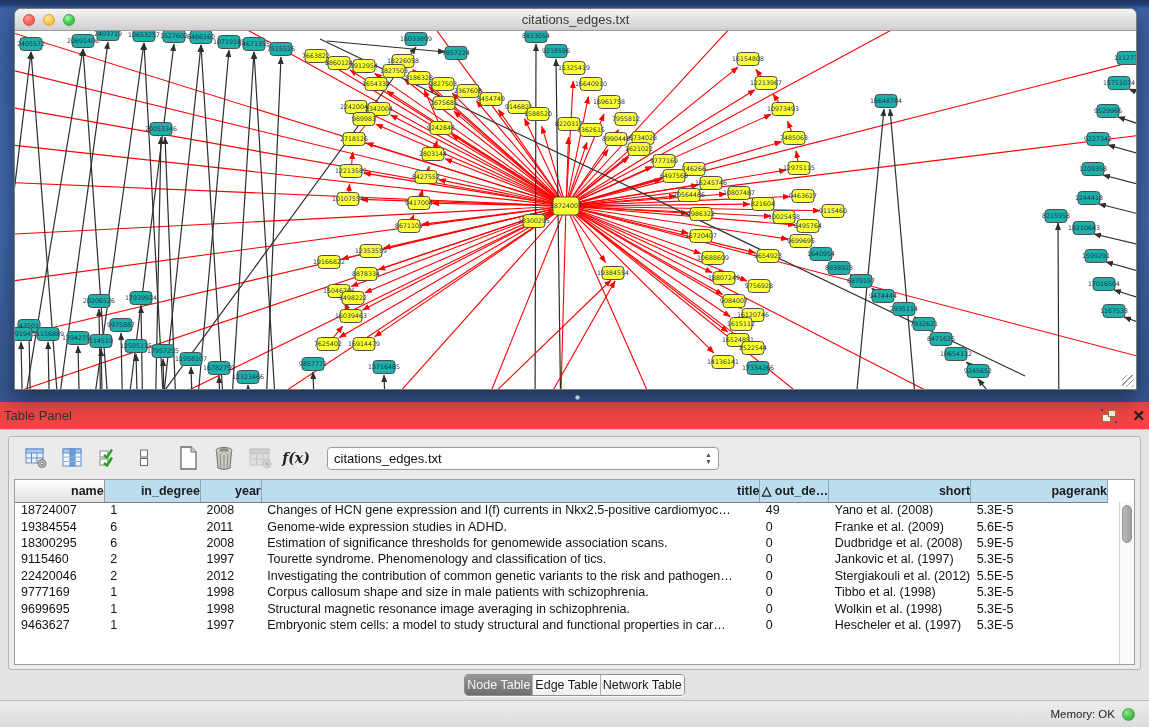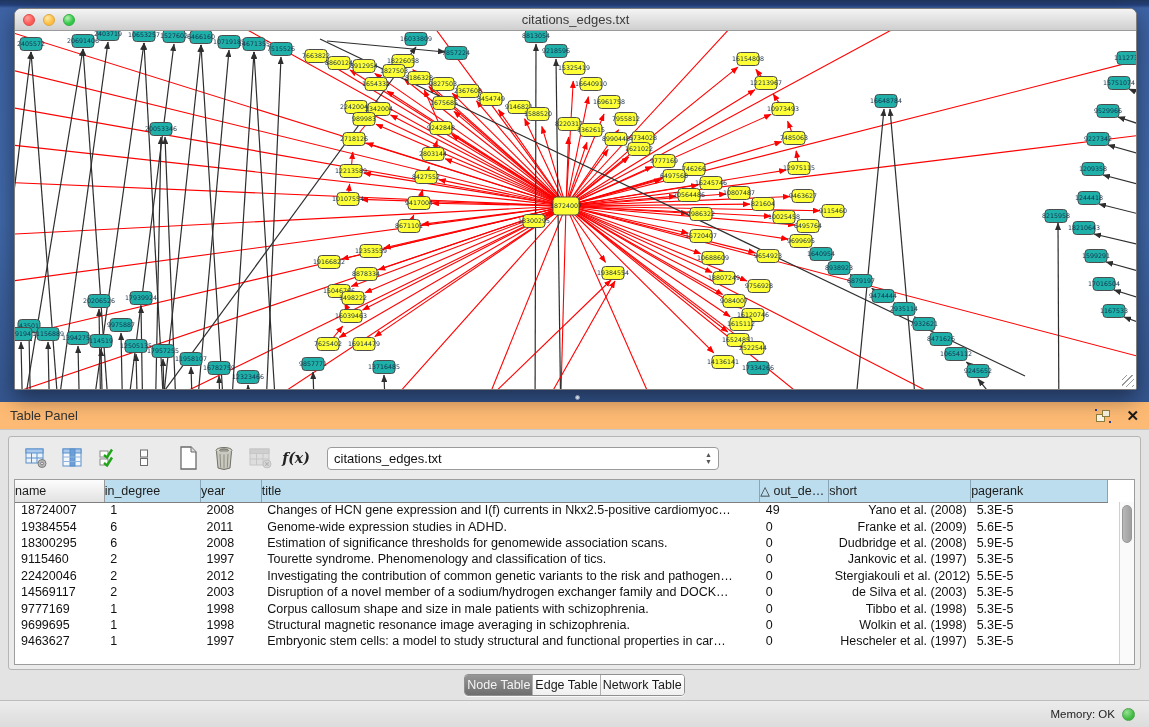--- a/index.html
+++ b/index.html
@@ -20,22 +20,22 @@
   .tl.grn { background:radial-gradient(circle at 35% 30%,#b8f0b2,#34c84a 60%); border:1px solid #2fae41; }
   .wtitle { position:absolute; left:0; right:0; text-align:center; font-size:13px; color:#3a3a3a; }
   .canvas-svg { display:block; width:1121px; height:358px; background:#fff; }
   .resize-grip { position:absolute; right:2px; bottom:2px; width:12px; height:12px;
     background:repeating-linear-gradient(135deg,transparent 0 3px,#9a9a9a 3px 4px); }
   .splitter-dot { position:absolute; left:50%; bottom:2px; width:5px; height:5px; border-radius:50%;
     background:#cfd6e2; border:1px solid #8795ad; }
 
   
   .table-panel { flex:1; display:flex; flex-direction:column; background:#e3e3e3; }
-  .panel-header { height:28px; flex:none; background:#fdba74; border-bottom:1px solid #c6c6c6;
-    display:flex; align-items:center; padding:0 10px;justify-content:center; }
+  .panel-header { height:28px; flex:none; background:#ef4444; border-bottom:1px solid #c6c6c6;
+    display:flex; align-items:center; padding:0 4px;justify-content:center; }
   .panel-title { font-size:13px; color:#333; flex:1; }
   .float-ico { width:14px; height:12px; position:relative; margin-right:16px; cursor:pointer; }
   .float-ico .sq1 { position:absolute; left:0; bottom:0; width:9px; height:8px; border:1px solid #8a7b3a; background:#f5f2e4; }
   .float-ico .sq2 { position:absolute; right:0; top:0; width:8px; height:7px; border:1px solid #8a7b3a; background:#efeada; }
   .float-ico .dot { position:absolute; width:2px; height:2px; background:#2c3f8f; }
   .close-x { font-size:15px; font-weight:bold; color:#1a1a1a; cursor:pointer; line-height:1; }
 
   .panel-body { flex:1; display:flex; flex-direction:column; margin:6px 8px 0 8px;
     border:1px solid #b5b5b5; border-radius:3px; background:#ebebeb; overflow:hidden; }
   .toolbar { height:42px; flex:none; display:flex; align-items:center; gap:6px; padding:0 12px; }
@@ -44,24 +44,24 @@
   .tbtn.disabled { opacity:.45; cursor:default; }
   .fx { font-family:"DejaVu Serif", serif; font-style:italic; font-weight:bold; font-size:14px; color:#222;text-align:center; }
   .combo { margin-left:10px; width:392px; height:23px; background:#fff; border:1px solid #9a9a9a; border-radius:4px;
     display:flex; align-items:center; padding:0 6px; font-size:13px; color:#111; cursor:pointer; }
   .combo .cval { flex:1; white-space:nowrap; overflow:hidden; }
   .combo .arrows { font-size:7px; color:#555; line-height:7px; text-align:center; }
 
   .table-wrap { flex:1; position:relative; margin:0 5px 4px 5px; border:1px solid #9d9d9d; background:#fff; overflow:hidden; }
   table.grid { border-collapse:collapse; table-layout:fixed; width:1093px; font-size:12.5px; }
   table.grid th { height:22px; background:#bcdded; border-right:1px solid #88a6b5; border-bottom:1px solid #7f7f7f;
-    font-weight:normal; color:#1c1c1c; text-align:left; overflow:hidden; white-space:nowrap; }
+    font-weight:bold; color:#1c1c1c; text-align:right; overflow:hidden; white-space:nowrap; }
   table.grid th.namecol { background:linear-gradient(#fdfdfd,#e2e2e2); border-right:1px solid #9a9a9a; }
   table.grid td { height:16.4px; padding:0 4px 0 6px; color:#111; white-space:nowrap; overflow:hidden; }
-  table.grid td.center { text-align:right; }
+  table.grid td.center { text-align:left; }
   .vscroll { position:absolute; top:22px; right:0; bottom:0; width:15px; background:#fafafa; border-left:1px solid #d0d0d0; }
   .vthumb { position:absolute; top:3px; left:2px; width:10px; height:38px; border-radius:6px;
     background:linear-gradient(90deg,#b8b8b8,#9f9f9f); border:1px solid #979797; }
 
   .tabbar { height:30px; flex:none; display:flex; align-items:center; justify-content:center; }
   .seg { display:inline-flex; border:1px solid #8f8f8f; border-radius:4px; overflow:hidden; background:#fff;
     box-shadow:0 1px 0 rgba(255,255,255,.7); }
   .seg .tab { padding:3px 2px; font-size:12.5px; color:#1a1a1a; background:linear-gradient(#ffffff,#f0f0f0);
     border-right:1px solid #b0b0b0; cursor:pointer; }
   .seg .tab:last-child { border-right:none; }
@@ -920,29 +920,20 @@
               <tr>
                 <td>22420046</td>
                 <td>2</td>
                 <td>2012</td>
                 <td>Investigating the contribution of common genetic variants to the risk and pathogen…</td>
                 <td>0</td>
                 <td class="center">Stergiakouli et al. (2012)</td>
                 <td>5.5E-5</td>
               </tr>
               <tr>
-                <td>14569117</td>
-                <td>2</td>
-                <td>2003</td>
-                <td>Disruption of a novel member of a sodium/hydrogen exchanger family and DOCK…</td>
-                <td>0</td>
-                <td class="center">de Silva et al. (2003)</td>
-                <td>5.3E-5</td>
-              </tr>
-              <tr>
                 <td>9777169</td>
                 <td>1</td>
                 <td>1998</td>
                 <td>Corpus callosum shape and size in male patients with schizophrenia.</td>
                 <td>0</td>
                 <td class="center">Tibbo et al. (1998)</td>
                 <td>5.3E-5</td>
               </tr>
               <tr>
                 <td>9699695</td>

